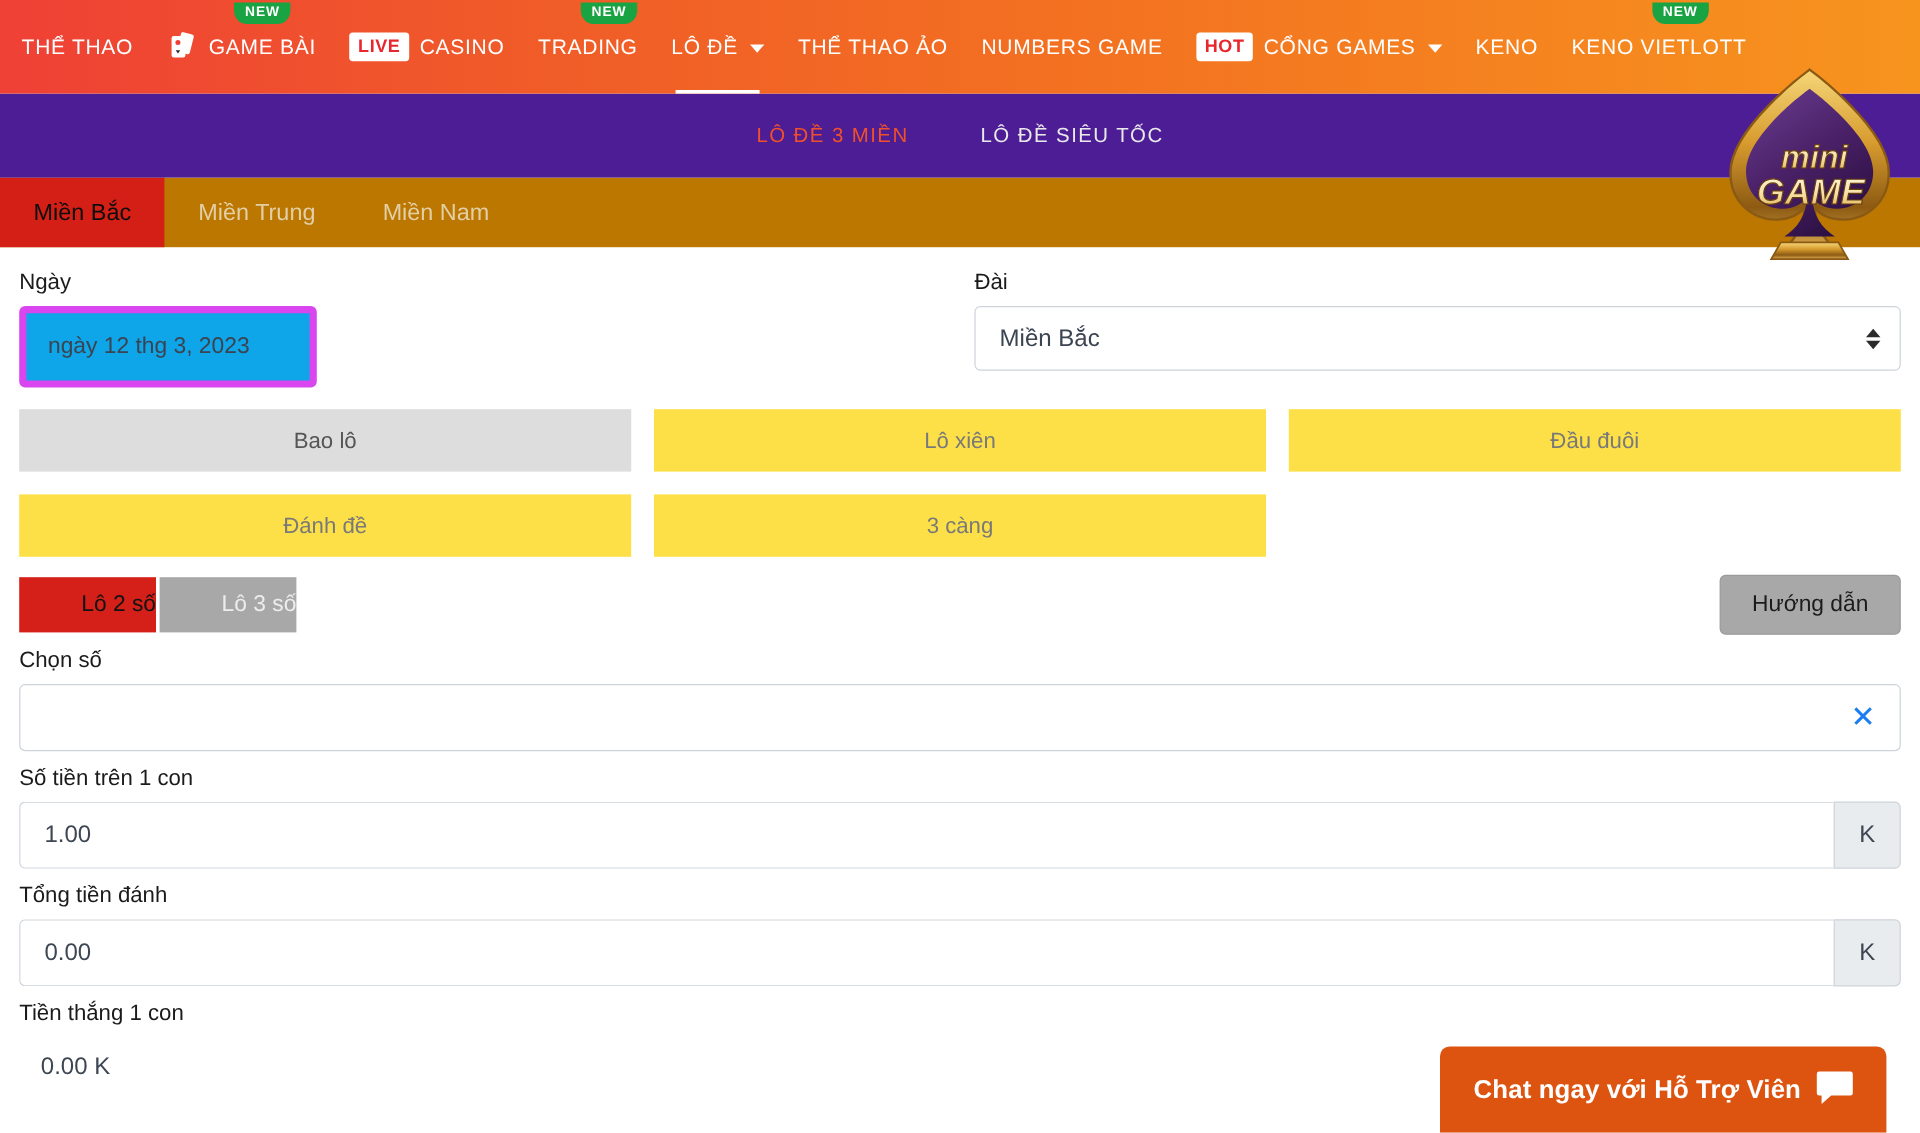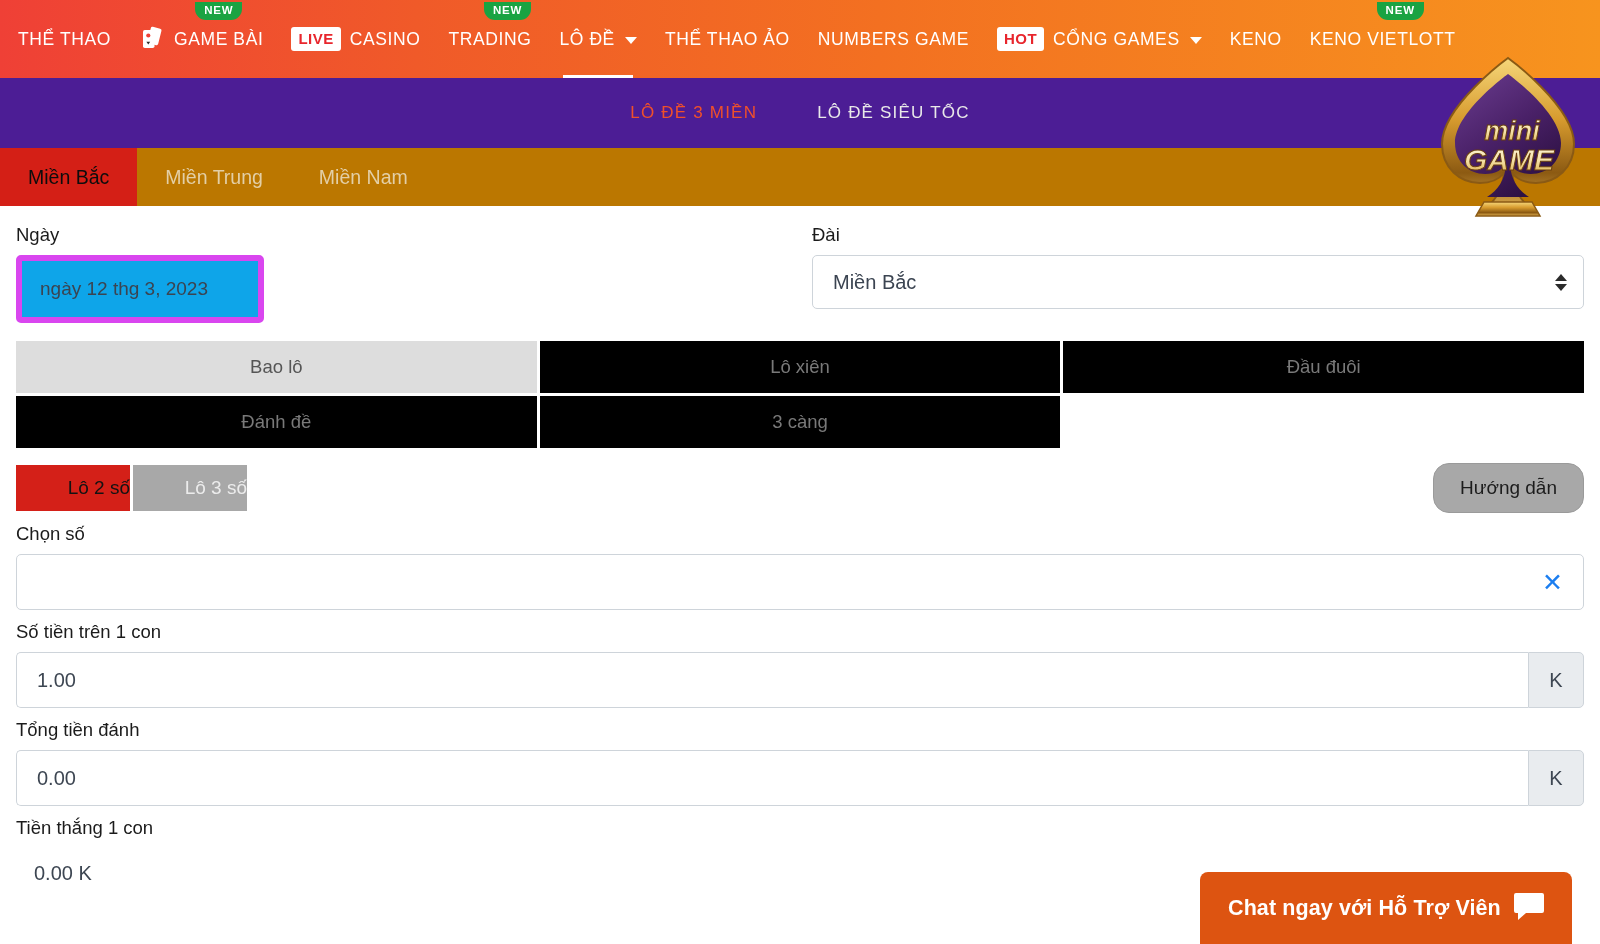--- a/index.html
+++ b/index.html
@@ -165,26 +165,26 @@
   }
   .spin-arrows { display: flex; flex-direction: column; gap: 3px; line-height: 0; }
   .spin-up, .spin-dn { width:0;height:0;border-left:6px solid transparent;border-right:6px solid transparent; }
   .spin-up { border-bottom: 7px solid #2b2b2b; }
   .spin-dn { border-top: 7px solid #2b2b2b; }
 
   
   .bet-grid {
     display: grid;
     grid-template-columns: repeat(3, 1fr);
-    gap: 3px;
+    gap: 19px;
     margin-top: 18px;
   }
   .bet-cell {
     height: 52px;
-    background: #000000;
+    background: #fde047;
     color: #797979;
     display: flex;
     align-items: center;
     justify-content: center;
     font-size: 18.5px;
     cursor: pointer;
   }
   .bet-cell.active { background: #dddddd; color: #555555; }
   .bet-cell.empty { background: #ffffff; cursor: default; }
 
@@ -203,21 +203,21 @@
     font-size: 19px;
     cursor: pointer;
     border: none;
   }
   .btn-sub.sel { background: #d42018; color: #131313; }
   .btn-sub.unsel { background: #a8a8a8; color: #ececec; }
   .btn-guide {
     background: #a8a8a8;
     color: #1c1c1c;
     border: 1px solid #9a9a9a;
-    border-radius: 16px;
+    border-radius: 5px;
     font-size: 19px;
     padding: 13px 26px;
     cursor: pointer;
     font-family: inherit;
   }
 
   
   .chon-wrap { margin-top: 10px; }
   .chon-box {
     height: 56px;

